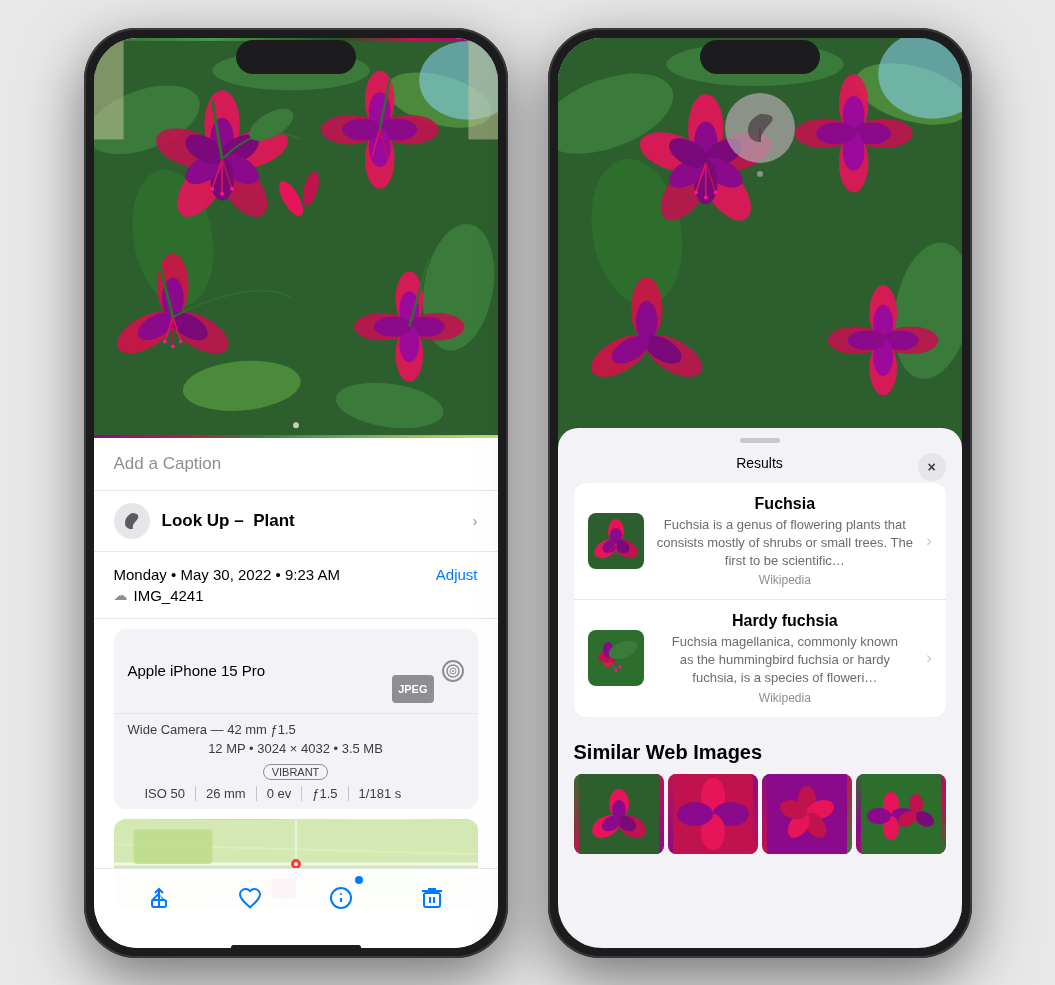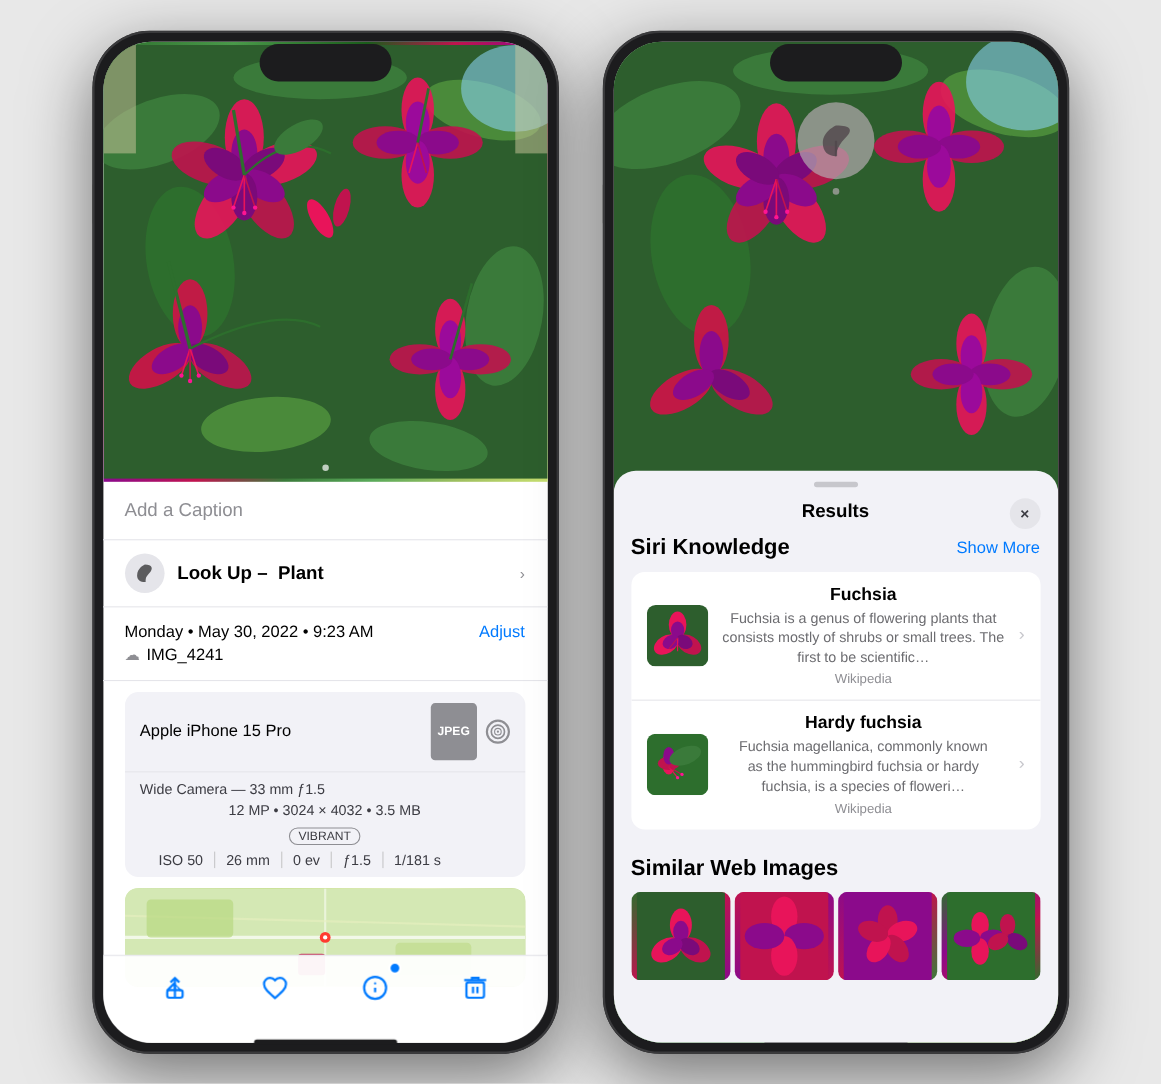--- a/index.html
+++ b/index.html
@@ -197,23 +197,24 @@
       font-size: 15px;
       font-weight: 500;
       color: #000;
     }
 
     .jpeg-badge {
       background: #8e8e93;
       color: #fff;
       font-size: 11px;
       font-weight: 600;
-      padding: 20px 6px;
+      padding: 8px 6px;
       border-radius: 4px;
       margin-right: 8px;
+      margin-top: 36px;
     }
 
     .lens-icon {
       width: 22px;
       height: 22px;
       border-radius: 50%;
       border: 2px solid #8e8e93;
       display: flex;
       align-items: center;
       justify-content: center;
@@ -343,22 +344,22 @@
 
     .results-header {
       display: flex;
       align-items: center;
       justify-content: center;
       padding: 12px 20px;
       position: relative;
     }
 
     .results-title {
-      font-size: 17px;
-      font-weight: 700;
+      font-size: 14px;
+      font-weight: 400;
       color: #000;
     }
 
     .results-close {
       position: absolute;
       right: 16px;
       top: 10px;
       width: 28px;
       height: 28px;
       background: #e5e5ea;
@@ -701,21 +702,21 @@
               <div class="lens-icon">
                 <svg width="16" height="16" viewBox="0 0 16 16">
                   <circle cx="8" cy="8" r="6" fill="none" stroke="#8e8e93" stroke-width="1.5"></circle>
                   <circle cx="8" cy="8" r="3" fill="none" stroke="#8e8e93" stroke-width="1"></circle>
                   <circle cx="8" cy="8" r="1" fill="#8e8e93"></circle>
                 </svg>
               </div>
             </div>
           </div>
           <div class="camera-details">
-            <div class="wide-camera">Wide Camera — 33 mm ƒ1.5</div>
+            <div class="wide-camera">Wide Camera — 42 mm ƒ1.5</div>
             <div class="mp-row">
               <span class="mp-text">12 MP  •  3024 × 4032  •  3.5 MB</span>
               <span class="vibrant-badge">VIBRANT</span>
             </div>
             <div class="exif-row">
               <span class="exif-item">ISO 50</span>
               <span class="exif-item">26 mm</span>
               <span class="exif-item">0 ev</span>
               <span class="exif-item">ƒ1.5</span>
               <span class="exif-item">1/181 s</span>
@@ -859,24 +860,20 @@
       <div class="results-handle"></div>
 
       <div class="results-header">
         <span class="results-title">Results</span>
         <div class="results-close">
           <span>×</span>
         </div>
       </div>
 
       <div class="siri-section">
-        <div class="siri-section-header">
-          <span class="siri-section-title">Siri Knowledge</span>
-          <span class="show-more-btn">Show More</span>
-        </div>
 
         <div class="knowledge-card">
 
           <div class="knowledge-item">
             <div class="knowledge-thumb">
               <svg width="56" height="56" viewBox="0 0 56 56">
                 <rect width="56" height="56" fill="#2d5e2d"></rect>
                 <g transform="translate(28, 30)">
                   <ellipse cx="0" cy="-12" rx="8" ry="12" fill="#e8145a"></ellipse>
                   <ellipse cx="0" cy="-12" rx="8" ry="12" fill="#c0134e" transform="rotate(120,0,0)"></ellipse>

